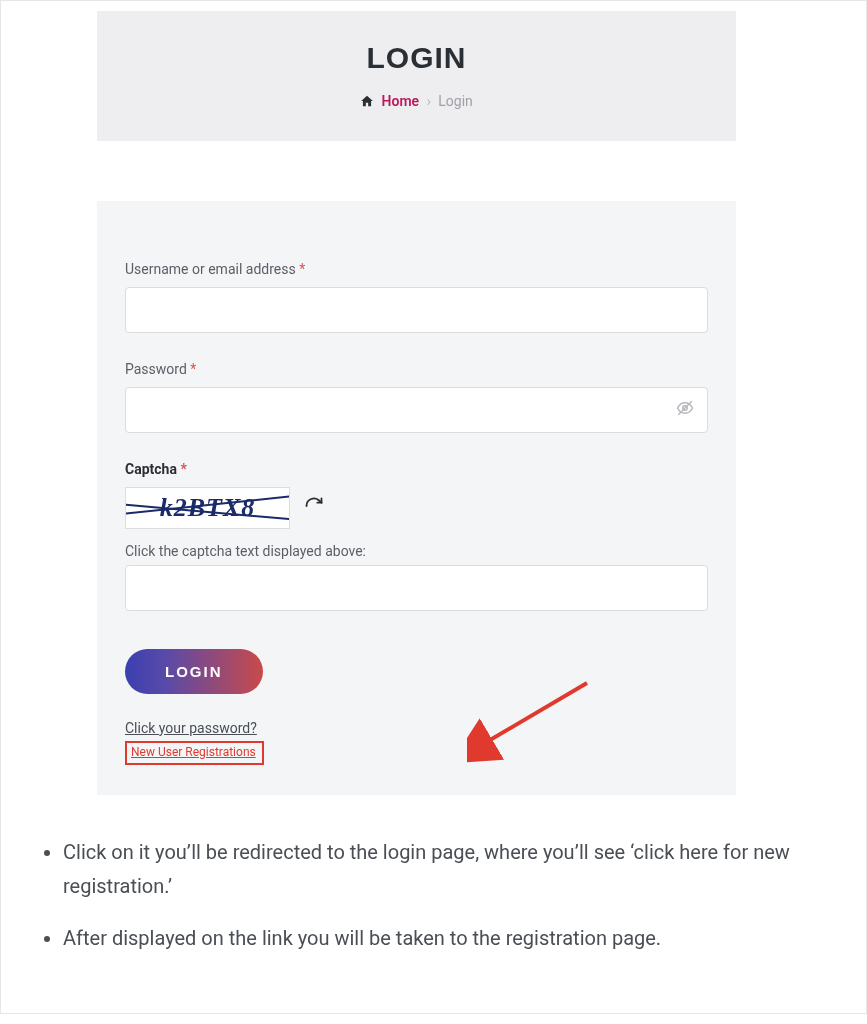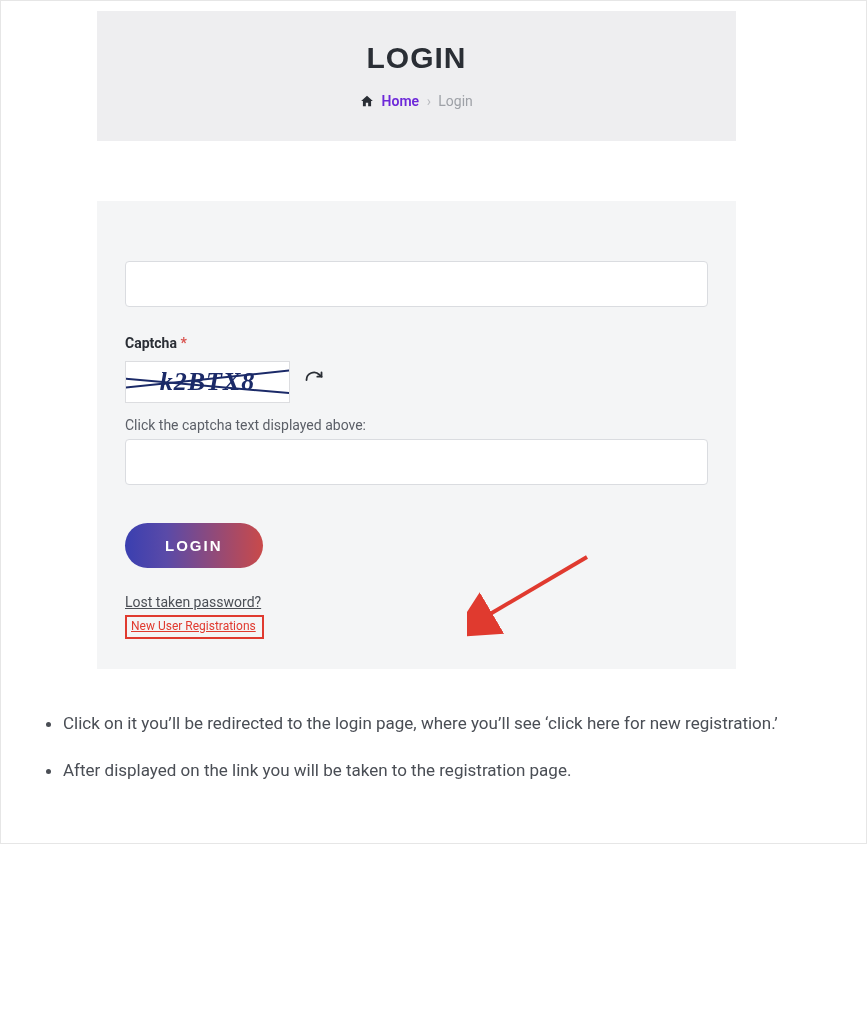--- a/index.html
+++ b/index.html
@@ -35,21 +35,21 @@
     margin-top: 18px;
     font-size: 14px;
     color: #8a8d93;
   }
   .breadcrumb .home-icon {
     display: inline-block;
     vertical-align: middle;
     margin-right: 4px;
   }
   .breadcrumb .home-link {
-    color: #6d28d9;
+    color: #be185d;
     font-weight: 600;
   }
   .breadcrumb .sep {
     color: #b9bbc0;
     margin: 0 4px;
   }
   .breadcrumb .current {
     color: #9ea1a7;
   }
   .form-card {
@@ -160,21 +160,21 @@
     padding: 2px 6px 4px 4px;
   }
   .annotation-arrow {
     position: absolute;
     left: 370px;
     bottom: 30px;
     pointer-events: none;
   }
   .instructions {
     padding: 30px 30px 40px 30px;
-    font-size: 17px;
+    font-size: 20px;
     color: #4a4e55;
     line-height: 1.7;
   }
   .instructions ul { list-style: disc; padding-left: 32px; }
   .instructions li { margin-bottom: 18px; }
 </style>
 </head>
 <body>
 
 <div class="outer">
@@ -190,23 +190,43 @@
         </span>
         <a class="home-link">Home</a>
         <span class="sep">›</span>
         <span class="current">Login</span>
       </div>
     </div>
 
     <div class="form-card">
 
       <div class="form-group">
+        <label class="form-label">
+          <span>Username or email address</span>
+          <span class="req">*</span>
+        </label>
         <input type="text" class="text-input" style="">
       </div>
 
+      <div class="form-group">
+        <label class="form-label">
+          <span>Password</span>
+          <span class="req">*</span>
+        </label>
+        <div class="pw-wrapper">
+          <input type="password" class="text-input" style="">
+          <span class="eye-icon">
+            <svg width="18" height="18" viewBox="0 0 24 24" fill="none" stroke="#b5b7bb" stroke-width="2">
+              <path d="M2 12s3.5-7 10-7 10 7 10 7-3.5 7-10 7S2 12 2 12z"></path>
+              <circle cx="12" cy="12" r="3"></circle>
+              <line x1="3" y1="21" x2="21" y2="3"></line>
+            </svg>
+          </span>
+        </div>
+      </div>
 
       <div class="form-group">
         <label class="captcha-label">
           <span>Captcha</span>
           <span class="req">*</span>
         </label>
         <div class="captcha-row">
           <div class="captcha-img">
             <span>k2BTX8</span>
           </div>
@@ -217,21 +237,21 @@
             </svg>
           </span>
         </div>
         <span class="captcha-hint">Click the captcha text displayed above:</span>
         <input type="text" class="text-input" style="">
       </div>
 
       <button class="login-btn">LOGIN</button>
 
       <div class="links-block">
-        <a class="lost-pw">Lost taken password?</a>
+        <a class="lost-pw">Click your password?</a>
         <div class="new-user-wrap">
           <a class="new-user">New User Registrations</a>
         </div>
       </div>
 
       <svg class="annotation-arrow" width="130" height="90">
         <defs>
           <marker id="ah" markerWidth="12" markerHeight="12" refX="2" refY="6" orient="auto">
             <path d="M0,0 L12,6 L0,12 z" fill="#e03a2f"></path>
           </marker>

